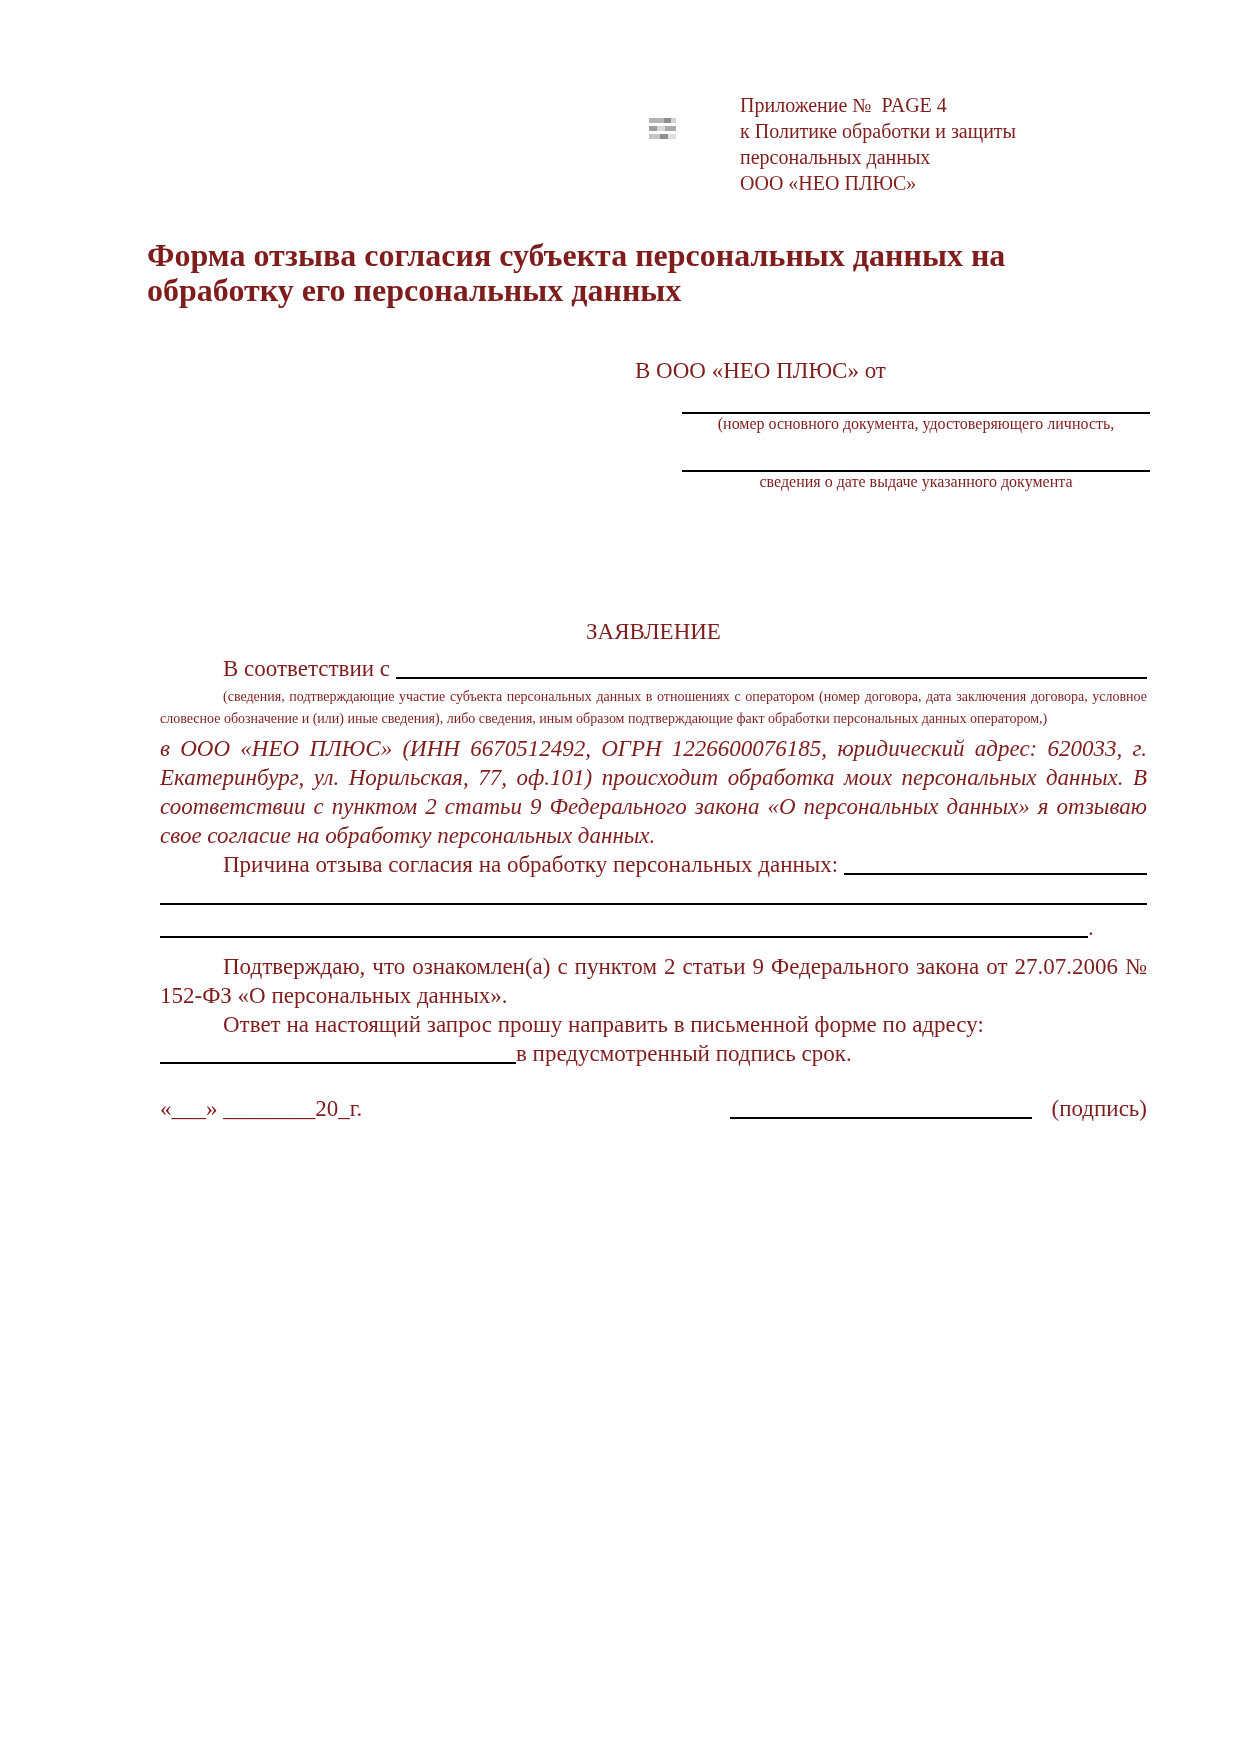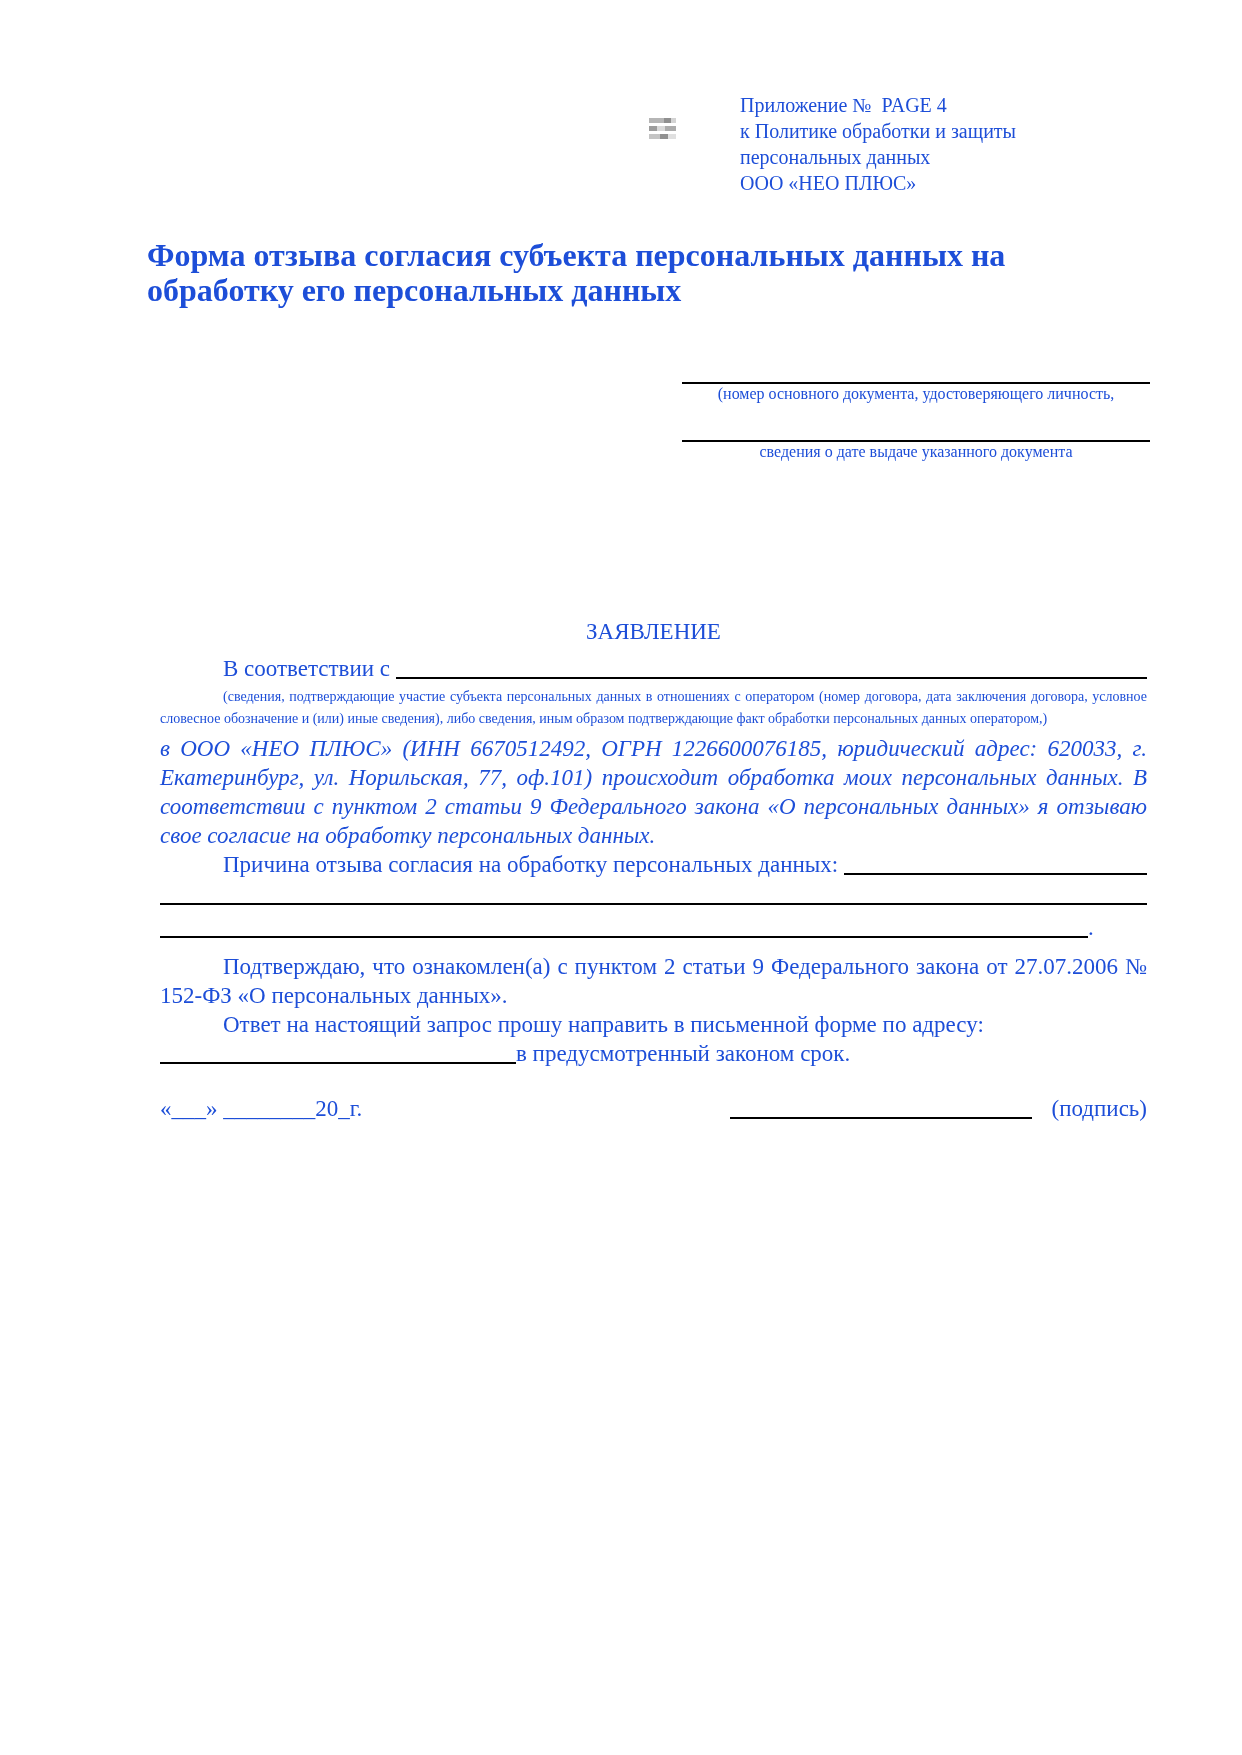--- a/index.html
+++ b/index.html
@@ -1,18 +1,18 @@
 <!DOCTYPE html>
 <html><head>
 <meta charset="utf-8">
 <style>
   html,body { margin:0; padding:0; background:#ffffff; }
   .page {
     position:relative; width:1242px; height:1755px; background:#ffffff;
-    font-family:"Liberation Serif", serif; color:#1d4ed8; overflow:hidden;
+    font-family:"Liberation Serif", serif; color:#7f1d1d; overflow:hidden;
   }
 
   
   .header { position:absolute; left:740px; top:92px; font-size:20px; line-height:26px; }
   .header div { white-space:pre; }
 
   
   .corner-blur {
     position:absolute; left:649px; top:117px; width:27px; height:24px;
     background:
@@ -74,20 +74,21 @@
   <div class="header">
     <div>Приложение №  PAGE 4</div>
     <div>к Политике обработки и защиты</div>
     <div>персональных данных</div>
     <div>ООО «НЕО ПЛЮС»</div>
   </div>
 
   <h1 class="title">Форма отзыва согласия субъекта персональных данных на обработку его персональных данных</h1>
 
   <div class="addressee">
+    <div class="to-line">В ООО «НЕО ПЛЮС» от</div>
 
 
     <div>
       <div class="rule r2"></div>
       <div class="caption">(номер основного документа, удостоверяющего личность,</div>
     </div>
 
     <div>
       <div class="rule r3"></div>
       <div class="caption">сведения о дате выдаче указанного документа</div>
@@ -118,21 +119,21 @@
       <span class="rule2"></span>
       <span>.</span>
     </div>
 
     <p class="confirm">Подтверждаю, что ознакомлен(а) с пунктом 2 статьи 9 Федерального закона от 27.07.2006 № 152-ФЗ «О персональных данных».</p>
 
     <p class="reply-lead">Ответ на настоящий запрос прошу направить в письменной форме по адресу:</p>
 
     <div class="fill-row">
       <span class="reply-rule"></span>
-      <span class="reply-tail">в предусмотренный законом срок.</span>
+      <span class="reply-tail">в предусмотренный подпись срок.</span>
     </div>
 
     <div class="bottom-row">
       <span>«___» ________20_г.</span>
       <span class="sig-group">
         <span class="sig-rule"></span>
         <span class="sig-caption">(подпись)</span>
       </span>
     </div>
   </div>

